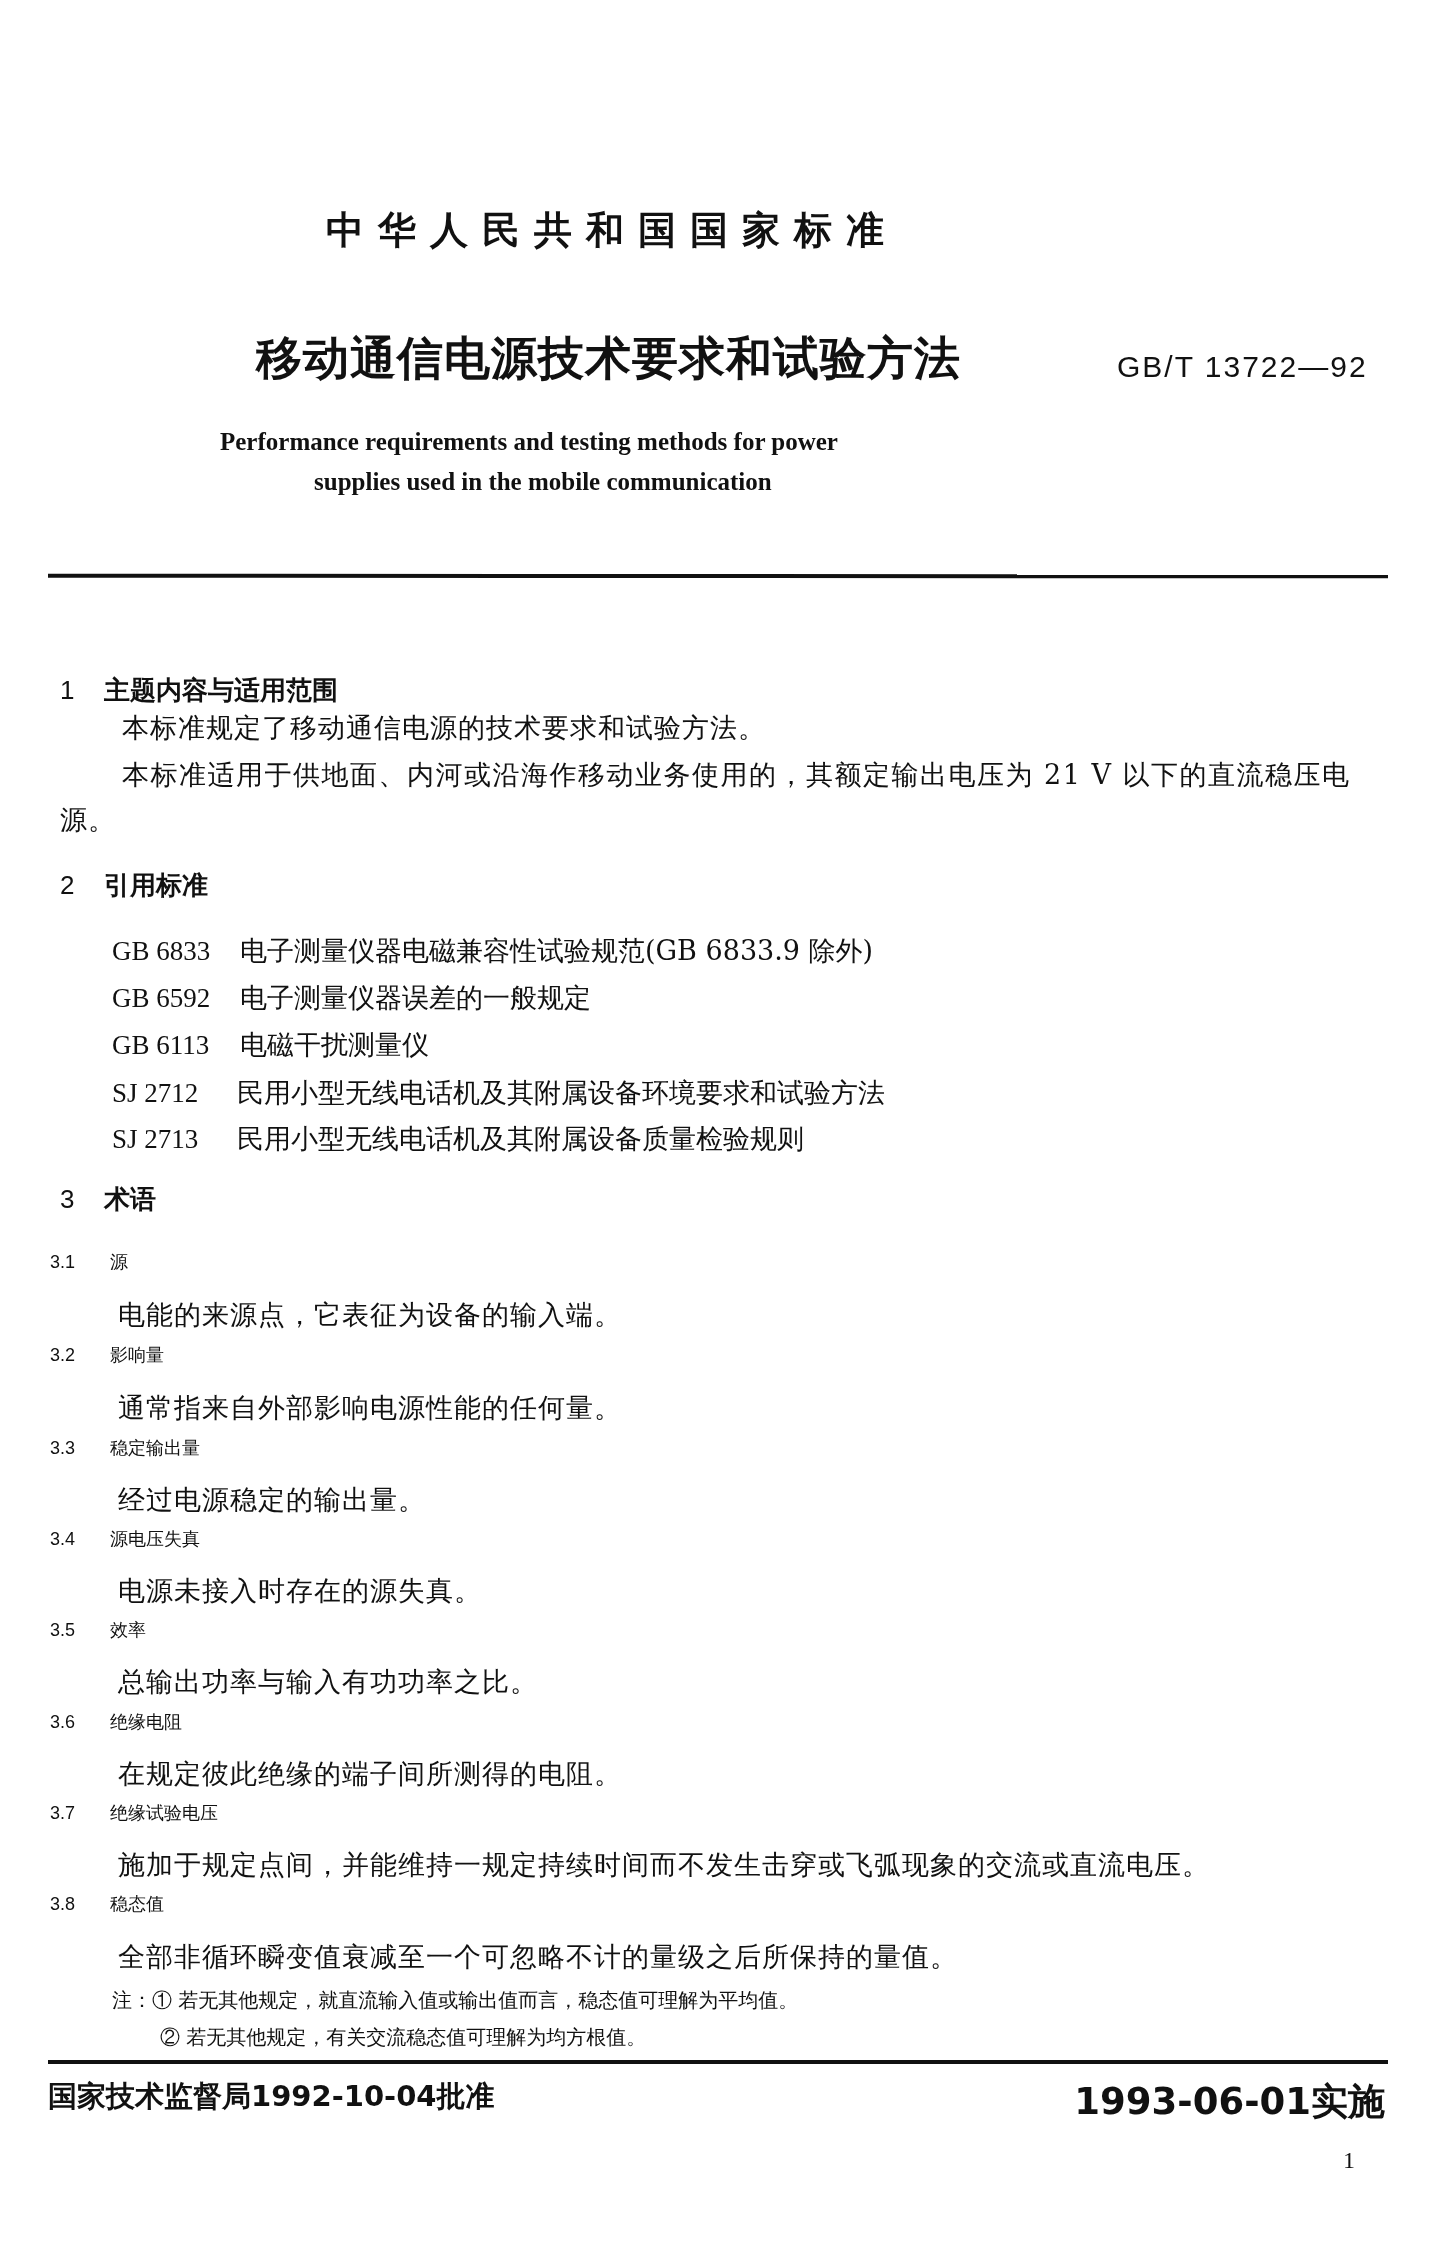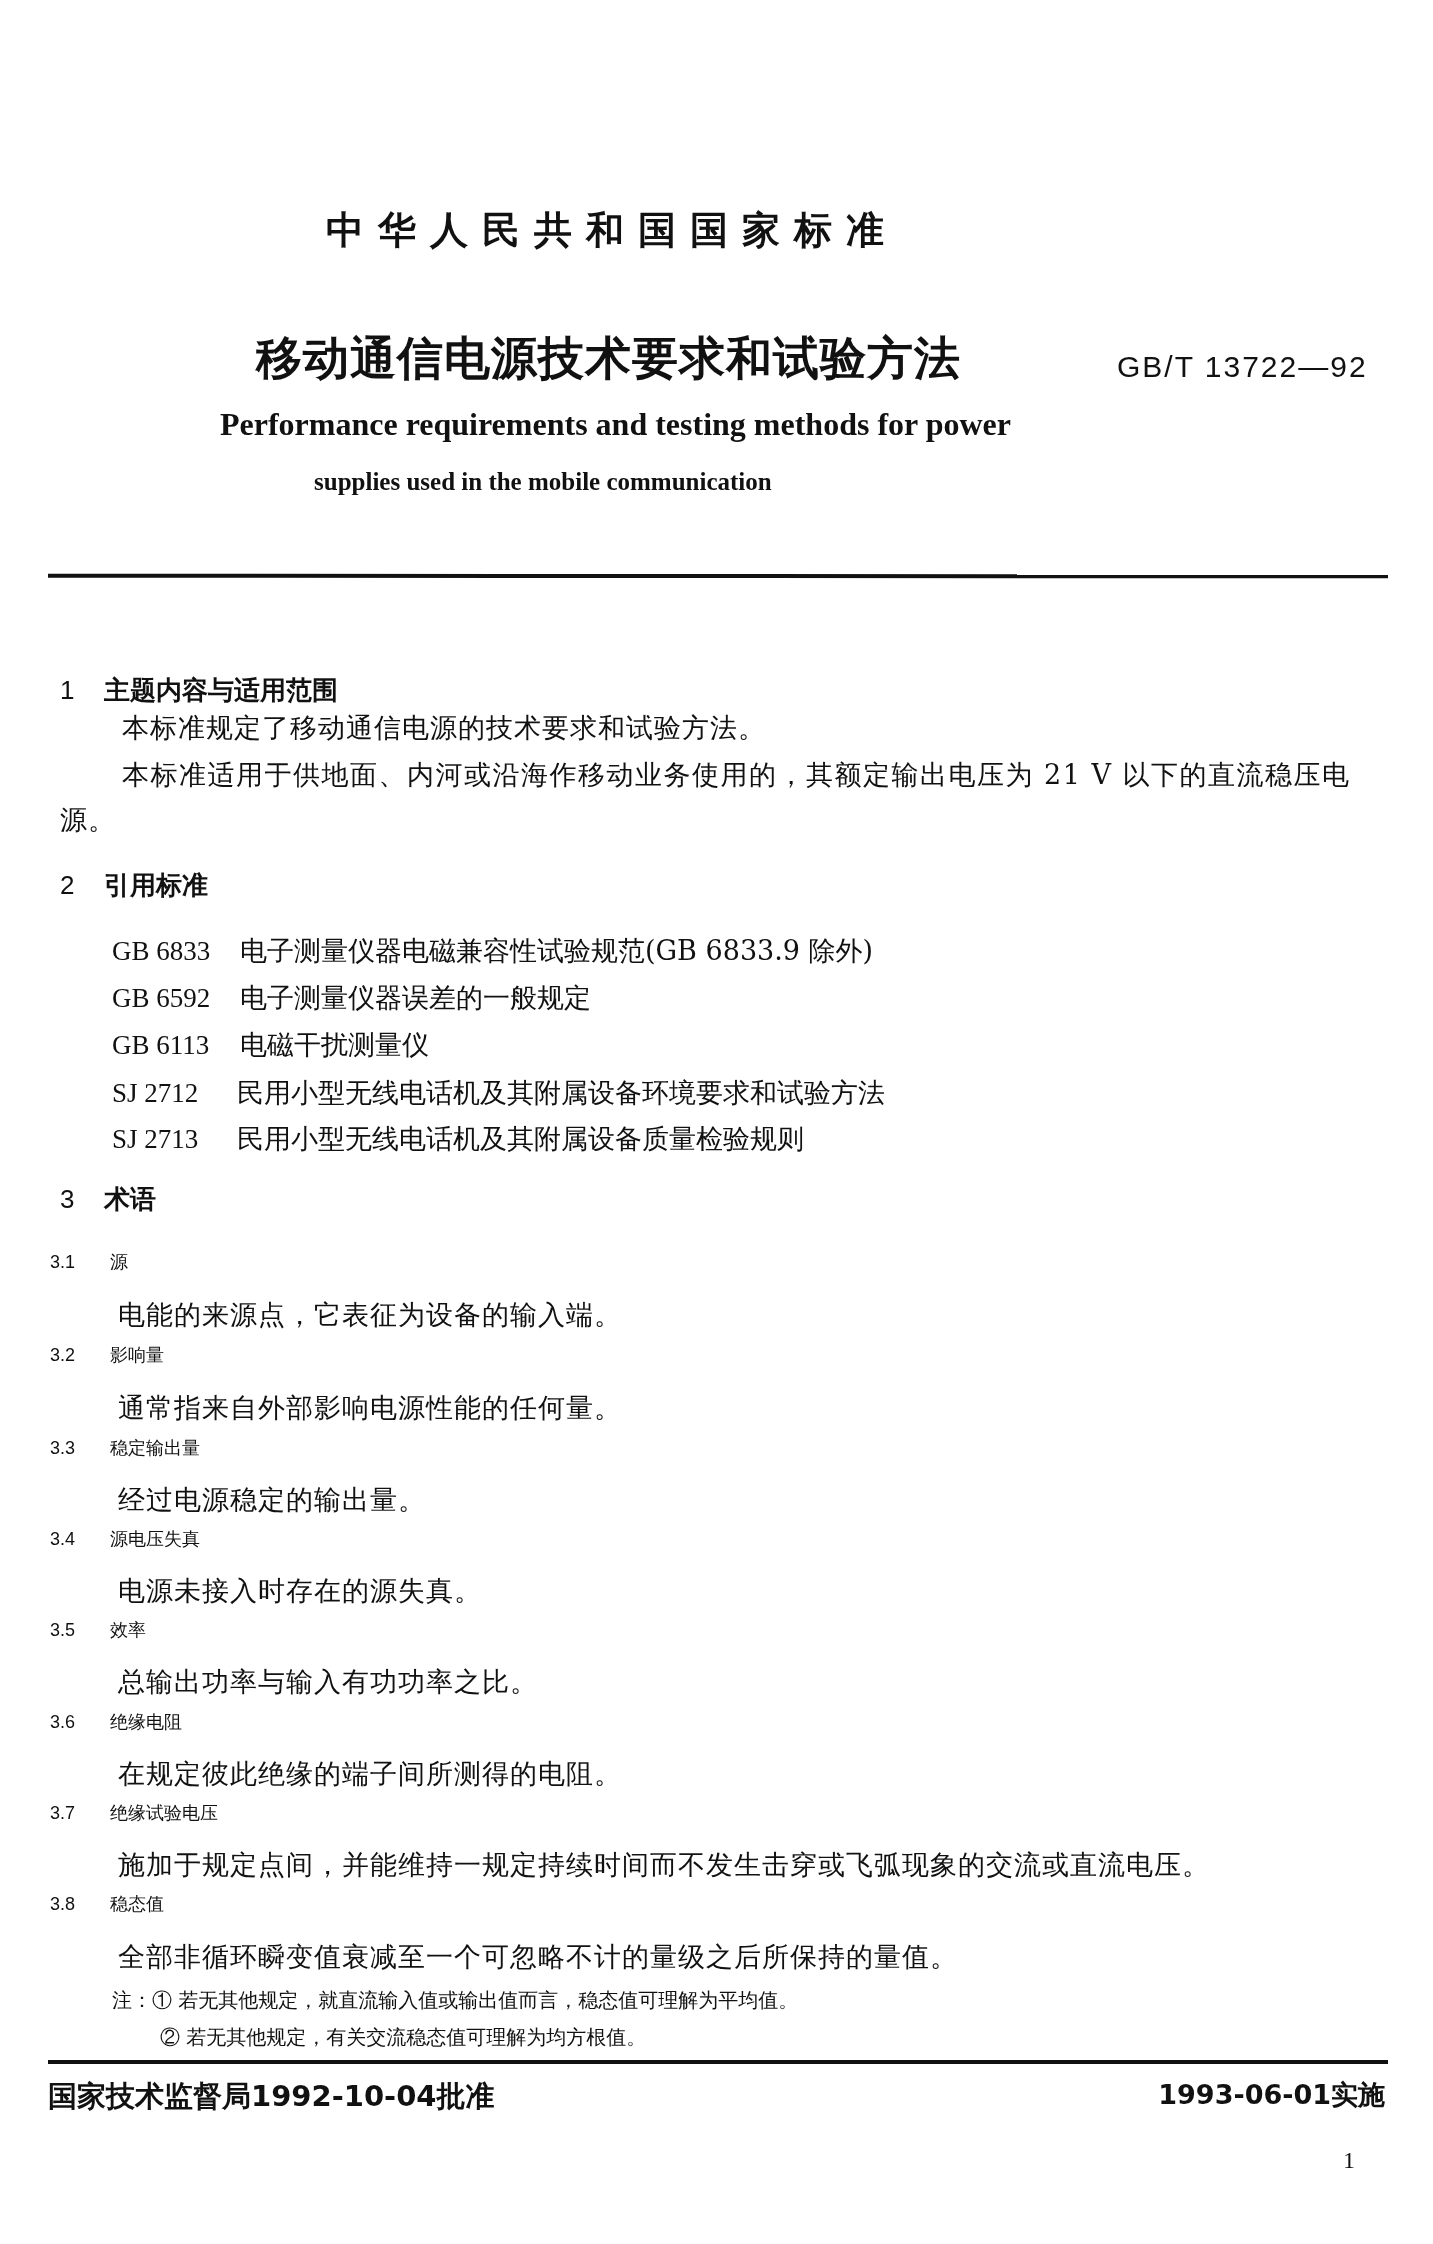--- a/index.html
+++ b/index.html
@@ -7,21 +7,21 @@
     width: 1433px; height: 2244px; position: relative; overflow: hidden;
     color: #111111;
     font-family: "DejaVu Serif", "Liberation Serif", serif;
   }
   .abs { position: absolute; white-space: nowrap; }
   .heavy { font-family: "DejaVu Sans", "Liberation Sans", sans-serif; font-weight: bold; }
 
   #national-standard { left: 326px; top: 205px; font-size: 38px; letter-spacing: 14px; }
   #doc-title { left: 256px; top: 328px; font-size: 46px; letter-spacing: 1px; }
   #doc-number { left: 1117px; top: 350px; font-size: 30px; letter-spacing: 2px; font-family: "Liberation Sans", sans-serif; }
-  #title-en-1 { left: 220px; top: 406px; font-size: 32px; font-weight: bold; font-family: "Liberation Serif", serif; }
+  #title-en-1 { left: 220px; top: 428px; font-size: 25px; font-weight: bold; font-family: "Liberation Serif", serif; }
   #title-en-2 { left: 314px; top: 468px; font-size: 25px; font-weight: bold; font-family: "Liberation Serif", serif; }
 
   .rule { position: absolute; left: 48px; width: 1340px; height: 4px; background: #111; }
   #top-rule { top: 574px; transform: rotate(0.03deg); }
   #bottom-rule { top: 2060px; }
 
   .sec-head { font-size: 26px; }
   .sec-head .num { font-family: "Liberation Sans", sans-serif; font-weight: normal; display: inline-block; width: 44px; }
   .sec-head .txt { font-family: "DejaVu Sans", sans-serif; font-weight: bold; }
 
@@ -29,21 +29,21 @@
   .ref { font-size: 27px; }
   .ref .code { display: inline-block; width: 128px; font-family: "Liberation Serif", serif; }
   .ref.sj .code { width: 126px; }
 
   .term { font-size: 18px; }
   .term .num { font-family: "Liberation Sans", sans-serif; display: inline-block; width: 60px; }
 
   .note { font-size: 20px; }
 
   #footer-approve { left: 48px; top: 2077px; font-size: 29px; }
-  #footer-effective { right: 48px; top: 2077px; font-size: 27px; }
+  #footer-effective { right: 48px; top: 2077px; font-size: 37px; }
   #page-number { left: 1343px; top: 2147px; font-size: 24px; font-family: "Liberation Serif", serif; }
 </style>
 </head>
 <body>
 
 <div id="national-standard" class="abs heavy">中华人民共和国国家标准</div>
 <div id="doc-title" class="abs heavy">移动通信电源技术要求和试验方法</div>
 <div id="doc-number" class="abs">GB/T 13722—92</div>
 <div id="title-en-1" class="abs">Performance requirements and testing methods for power</div>
 <div id="title-en-2" class="abs">supplies used in the mobile communication</div>

